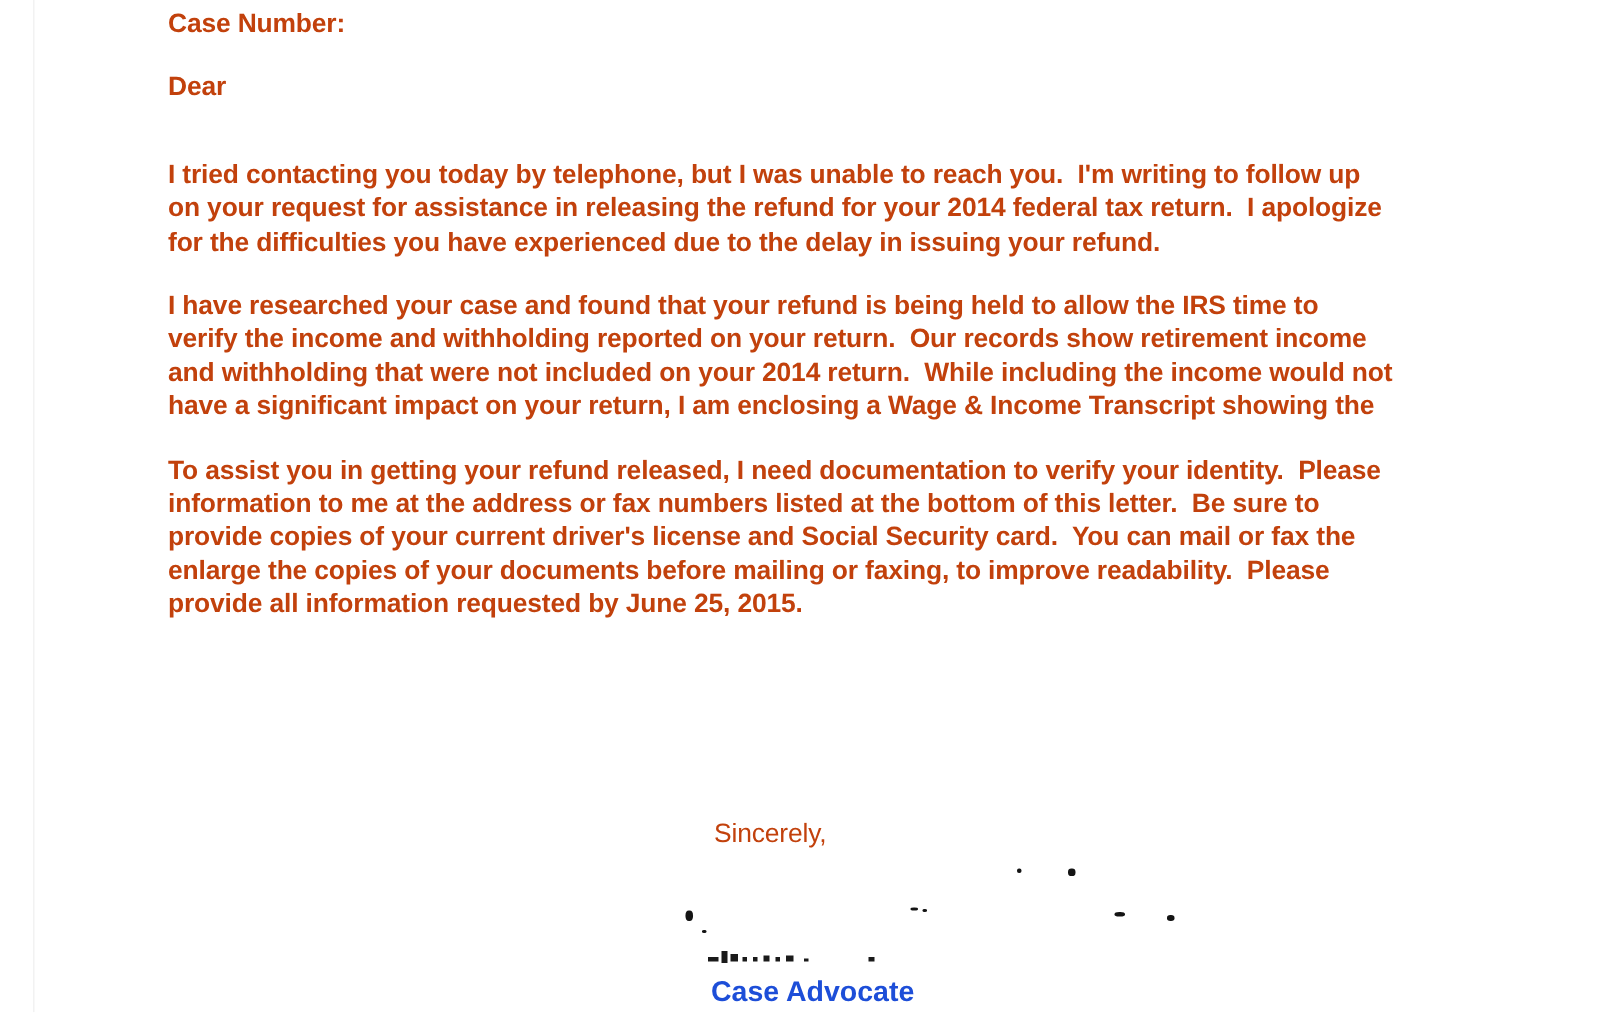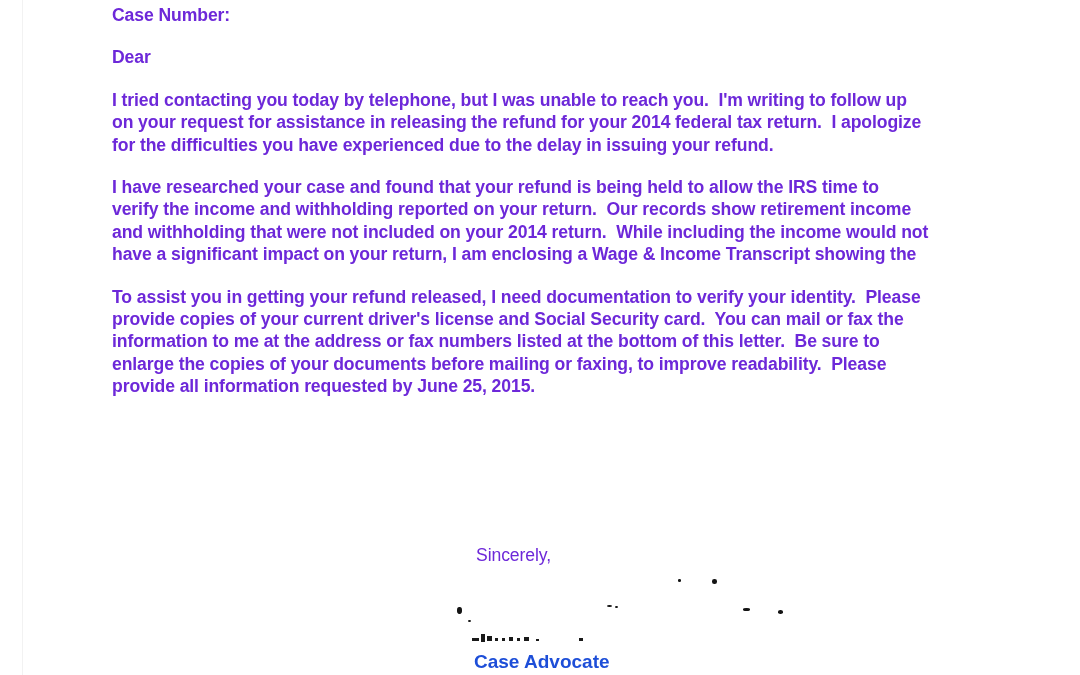--- a/index.html
+++ b/index.html
@@ -29,28 +29,28 @@
   }
   .letter-body {
     position: absolute;
     left: 112px;
     top: 4px;
     width: 872px;
   }
   .line {
     font-size: 17.6px;
     line-height: 22.4px;
-    color: #6d28d9;
+    color: #c2410c;
     letter-spacing: -0.1px;
     white-space: pre;
     font-weight: 600;
     -webkit-font-smoothing: none;
   }
   .para {
-    margin: 0 0 20px 0;
+    margin: 16px 0 20px 0;
   }
   .salutation-block .line {
     margin-bottom: 0;
   }
   .gap-after-case {
     height: 20px;
   }
   .gap-after-dear {
     height: 20px;
   }
@@ -123,22 +123,22 @@
 
     <div class="para">
       <div class="line">I have researched your case and found that your refund is being held to allow the IRS time to</div>
       <div class="line">verify the income and withholding reported on your return.  Our records show retirement income</div>
       <div class="line">and withholding that were not included on your 2014 return.  While including the income would not</div>
       <div class="line">have a significant impact on your return, I am enclosing a Wage &amp; Income Transcript showing the</div>
     </div>
 
     <div class="para">
       <div class="line">To assist you in getting your refund released, I need documentation to verify your identity.  Please</div>
+      <div class="line">information to me at the address or fax numbers listed at the bottom of this letter.  Be sure to</div>
       <div class="line">provide copies of your current driver's license and Social Security card.  You can mail or fax the</div>
-      <div class="line">information to me at the address or fax numbers listed at the bottom of this letter.  Be sure to</div>
       <div class="line">enlarge the copies of your documents before mailing or faxing, to improve readability.  Please</div>
       <div class="line">provide all information requested by June 25, 2015.</div>
     </div>
 
 
   </div>
 
   <div class="closing">
     <div class="line">Sincerely,</div>
 

